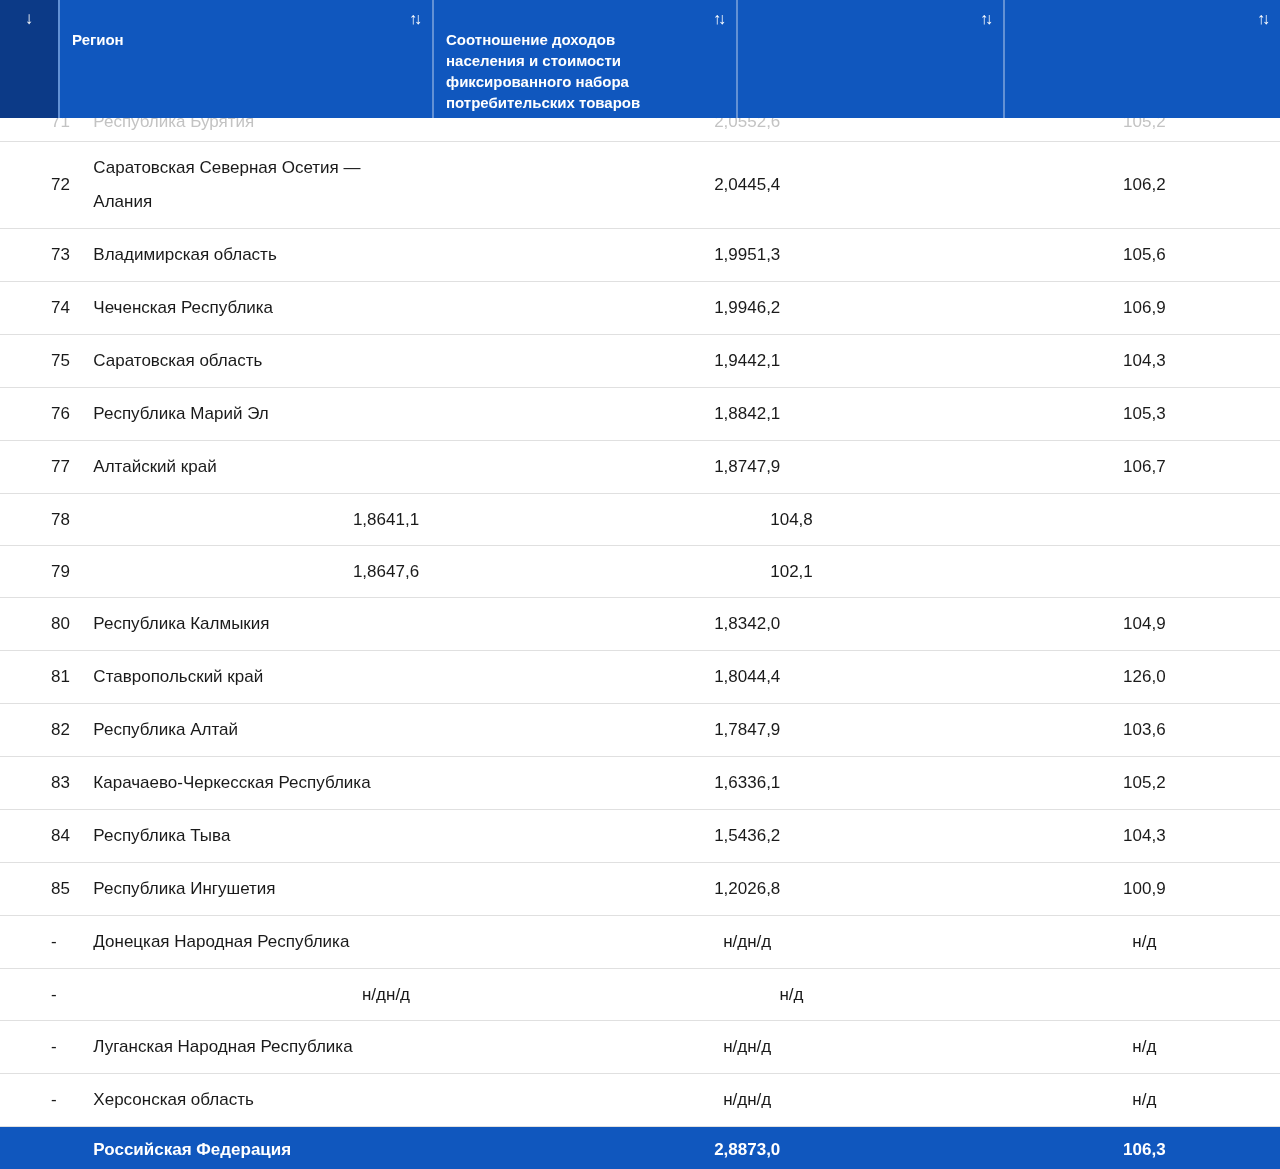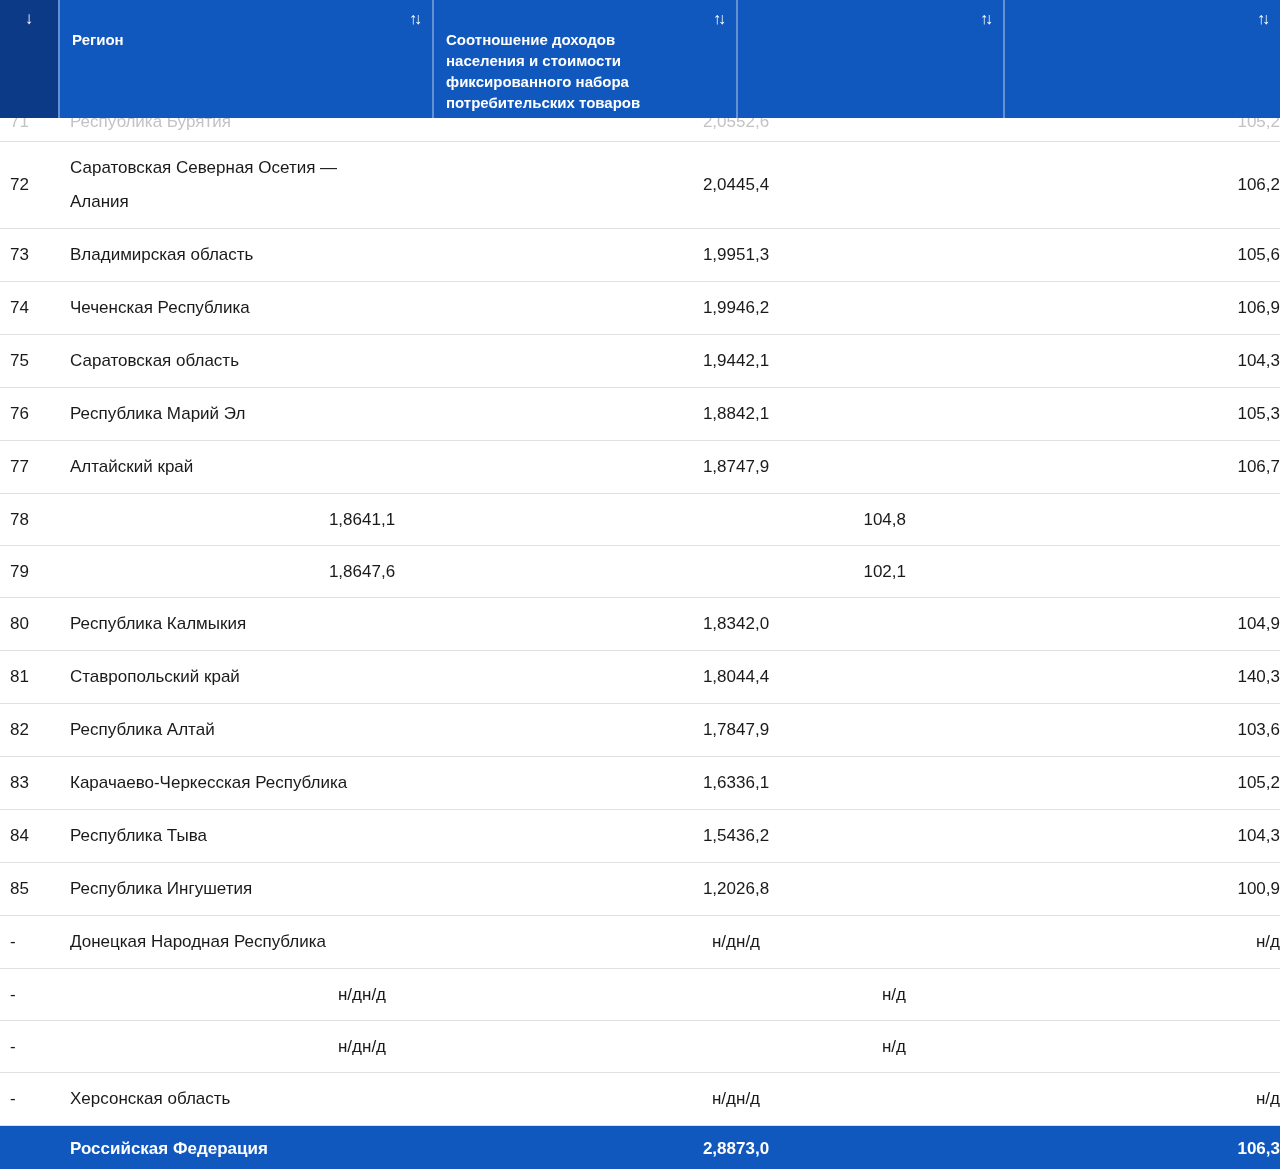--- a/index.html
+++ b/index.html
@@ -30,25 +30,25 @@
   }
   .down-icon { font-size:17px; font-weight:400; cursor:pointer; user-select:none; }
   
   .row {
     display:flex; align-items:center;
     min-height:52px; box-sizing:border-box;
     border-bottom:1px solid #E0E0E0;
     font-size:17px; color:#1A1A1A; background:#ffffff;
   }
   .cell { box-sizing:border-box; }
-  .cell.rank   { width:58px;  padding-left:10px; }
+  .cell.rank   { width:58px;  padding-left:27px;margin-left:24px; }
   .cell.region { width:374px; padding:9px 78px 9px 12px; line-height:34px; white-space:pre-line; }
   .cell.v3 { width:304px; text-align:right; }
   .cell.v4 { width:267px; text-align:left; }
-  .cell.v5 { width:277px; text-align:right; }
+  .cell.v5 { width:277px; text-align:center; }
   
   .partial-row {
     height:23px; overflow:hidden;
     border-bottom:1px solid #E0E0E0; background:#ffffff;
   }
   .partial-row .row {
     margin-top:-22px; min-height:45px;
     color:#C3C3C3; border-bottom:none;
   }
   
@@ -168,21 +168,21 @@
     <div class="cell v3">1,83</div>
     <div class="cell v4">42,0</div>
     <div class="cell v5">104,9</div>
   </div>
 
   <div class="row">
     <div class="cell rank">81</div>
     <div class="cell region">Ставропольский край</div>
     <div class="cell v3">1,80</div>
     <div class="cell v4">44,4</div>
-    <div class="cell v5">140,3</div>
+    <div class="cell v5">126,0</div>
   </div>
 
   <div class="row">
     <div class="cell rank">82</div>
     <div class="cell region">Республика Алтай</div>
     <div class="cell v3">1,78</div>
     <div class="cell v4">47,9</div>
     <div class="cell v5">103,6</div>
   </div>
 
@@ -220,20 +220,21 @@
 
   <div class="row">
     <div class="cell rank">-</div>
     <div class="cell v3">н/д</div>
     <div class="cell v4">н/д</div>
     <div class="cell v5">н/д</div>
   </div>
 
   <div class="row">
     <div class="cell rank">-</div>
+    <div class="cell region">Луганская Народная Республика</div>
     <div class="cell v3">н/д</div>
     <div class="cell v4">н/д</div>
     <div class="cell v5">н/д</div>
   </div>
 
   <div class="row">
     <div class="cell rank">-</div>
     <div class="cell region">Херсонская область</div>
     <div class="cell v3">н/д</div>
     <div class="cell v4">н/д</div>

